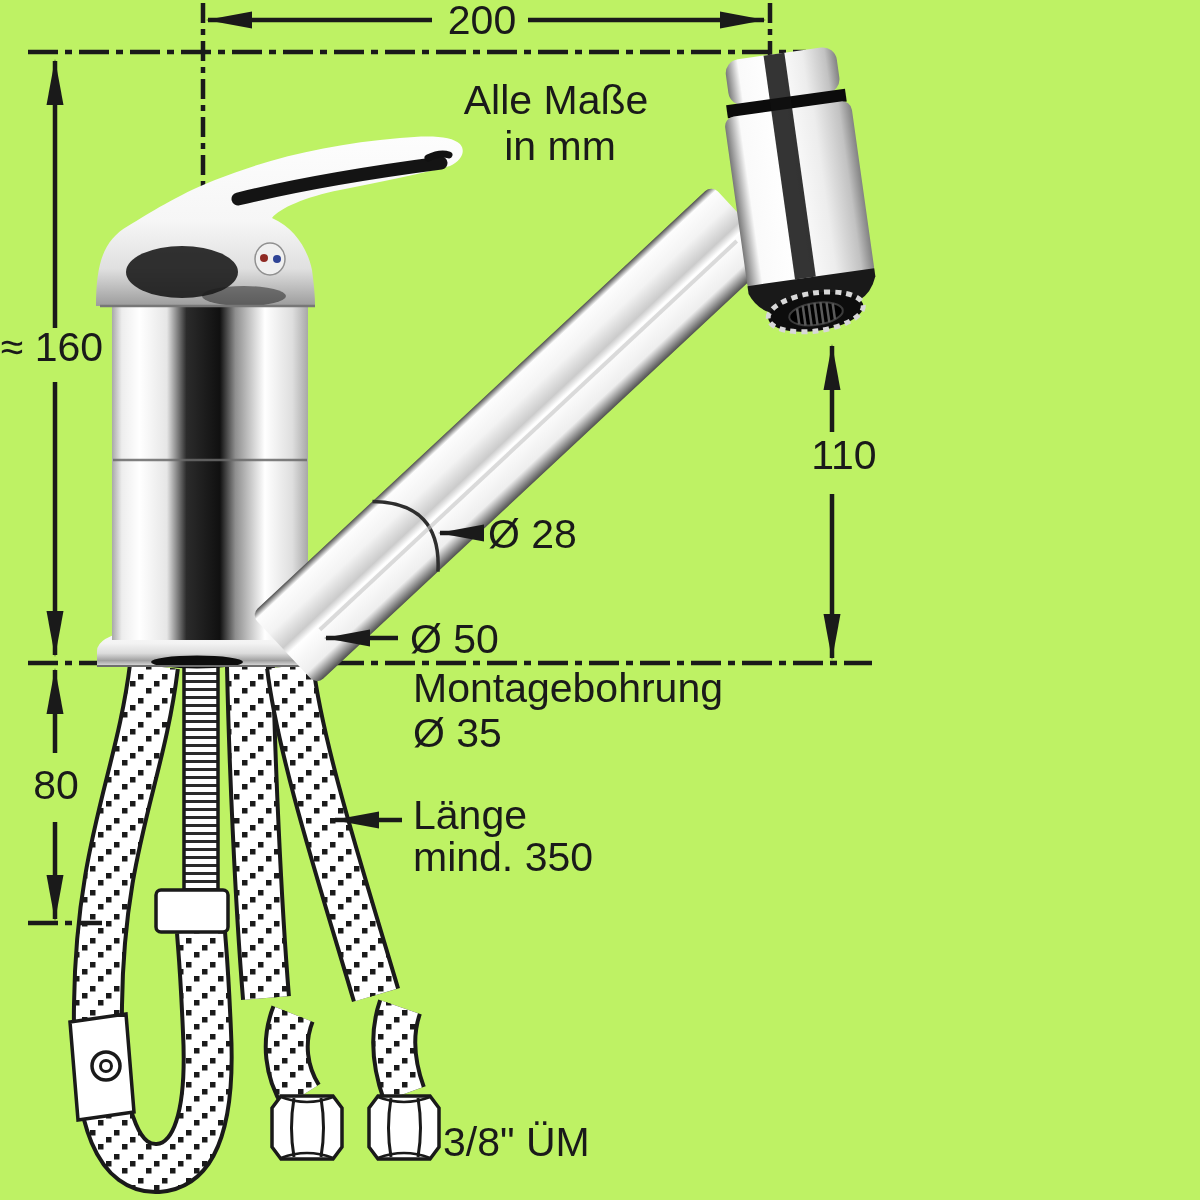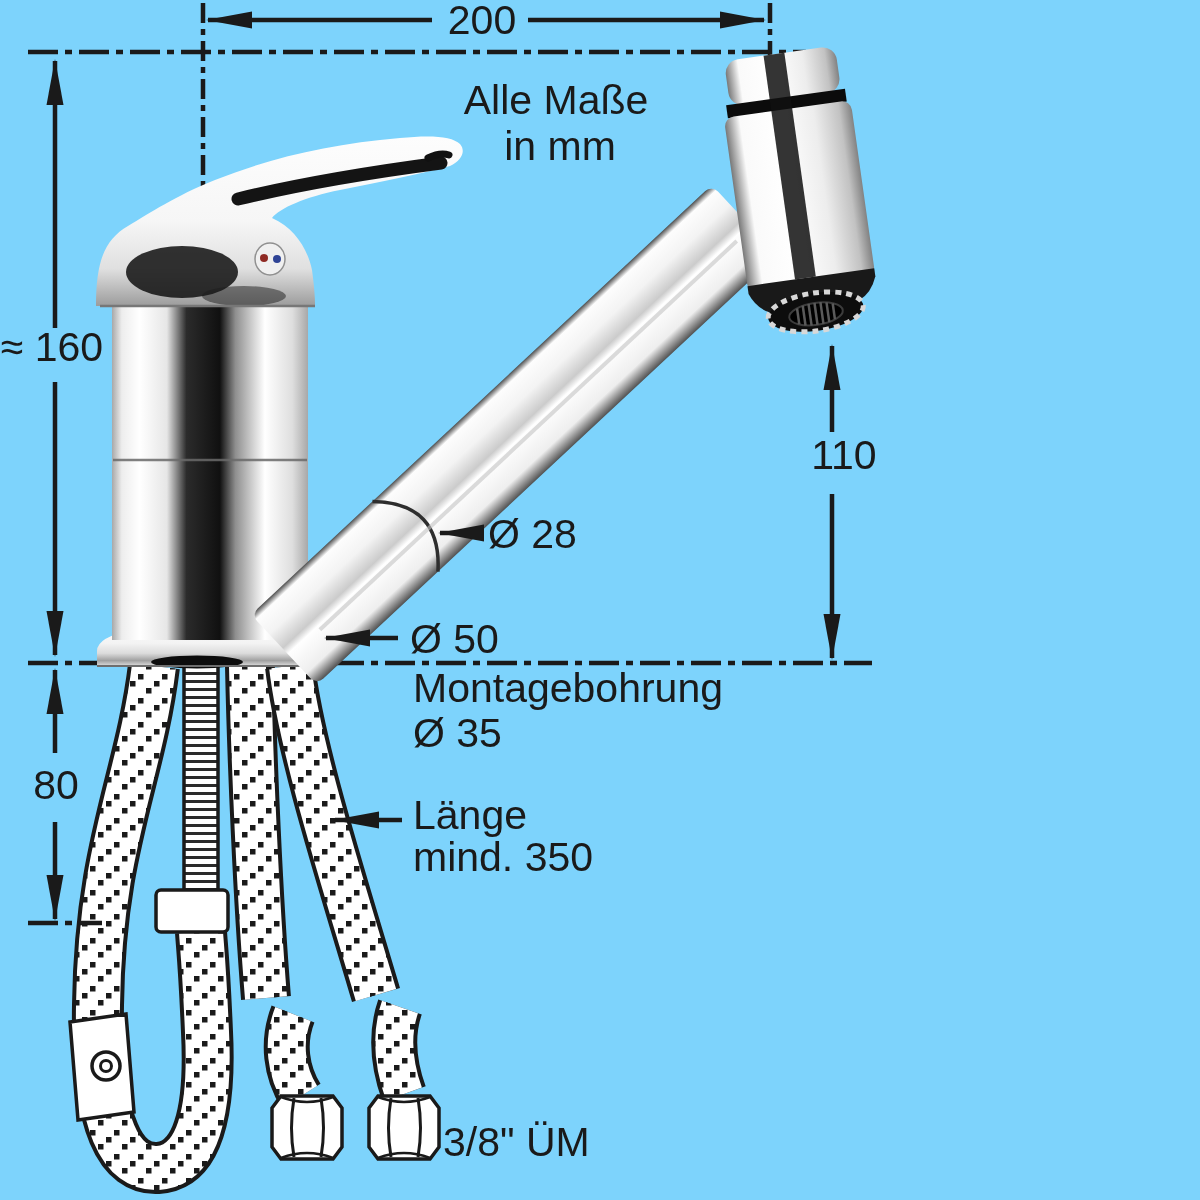--- a/index.html
+++ b/index.html
@@ -1,16 +1,16 @@
 <!DOCTYPE html>
 <html><head>
 <meta charset="utf-8">
 <style>
   html,body{margin:0;padding:0;background:#ffffff;}
-  .page{width:1200px;height:1200px;position:relative;background:#7dd3fc;overflow:hidden;}
+  .page{width:1200px;height:1200px;position:relative;background:#bef264;overflow:hidden;}
   svg{display:block;}
   text{font-family:"Liberation Sans","DejaVu Sans",sans-serif;fill:#1a1a1a;}
   .lbl{font-size:41px;}
   .lbl-mid{font-size:41px;text-anchor:middle;}
   .refline{stroke:#1a1a1a;stroke-width:4.5;fill:none;}
   .dimline{stroke:#1a1a1a;stroke-width:4.5;fill:none;}
   .leader{stroke:#1a1a1a;stroke-width:4.5;fill:none;}
   .outline{stroke:#1a1a1a;fill:none;}
 </style>
 </head>

